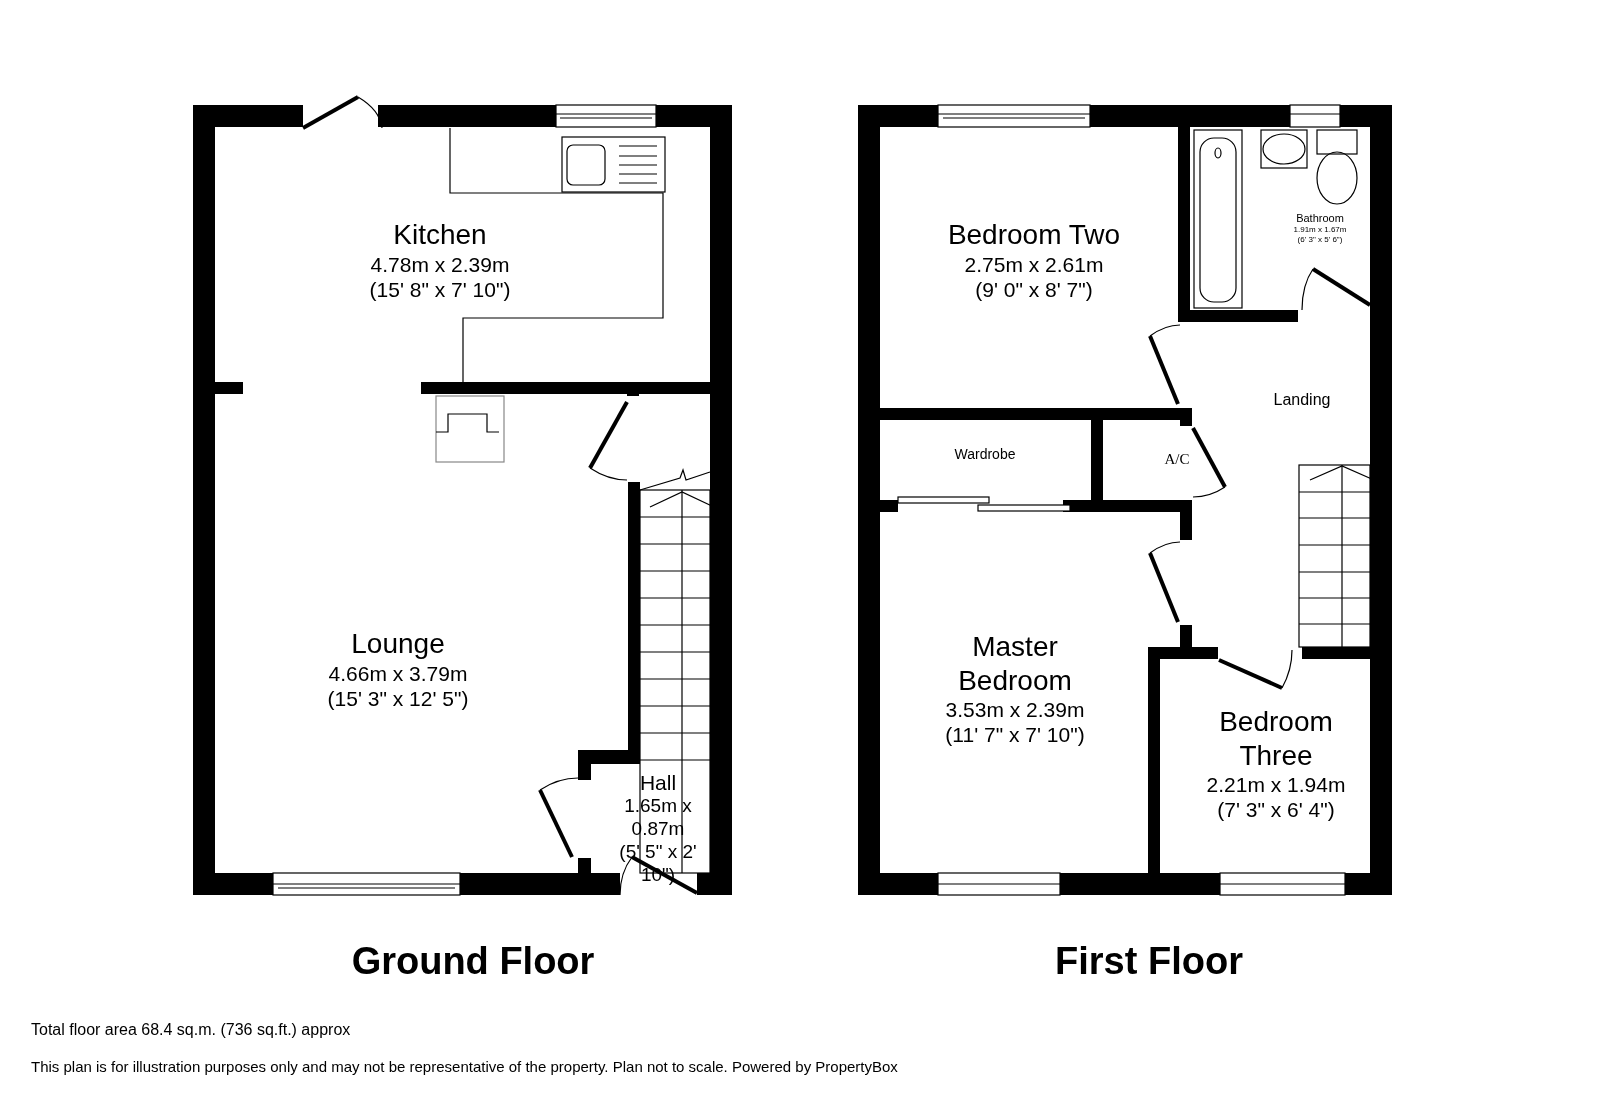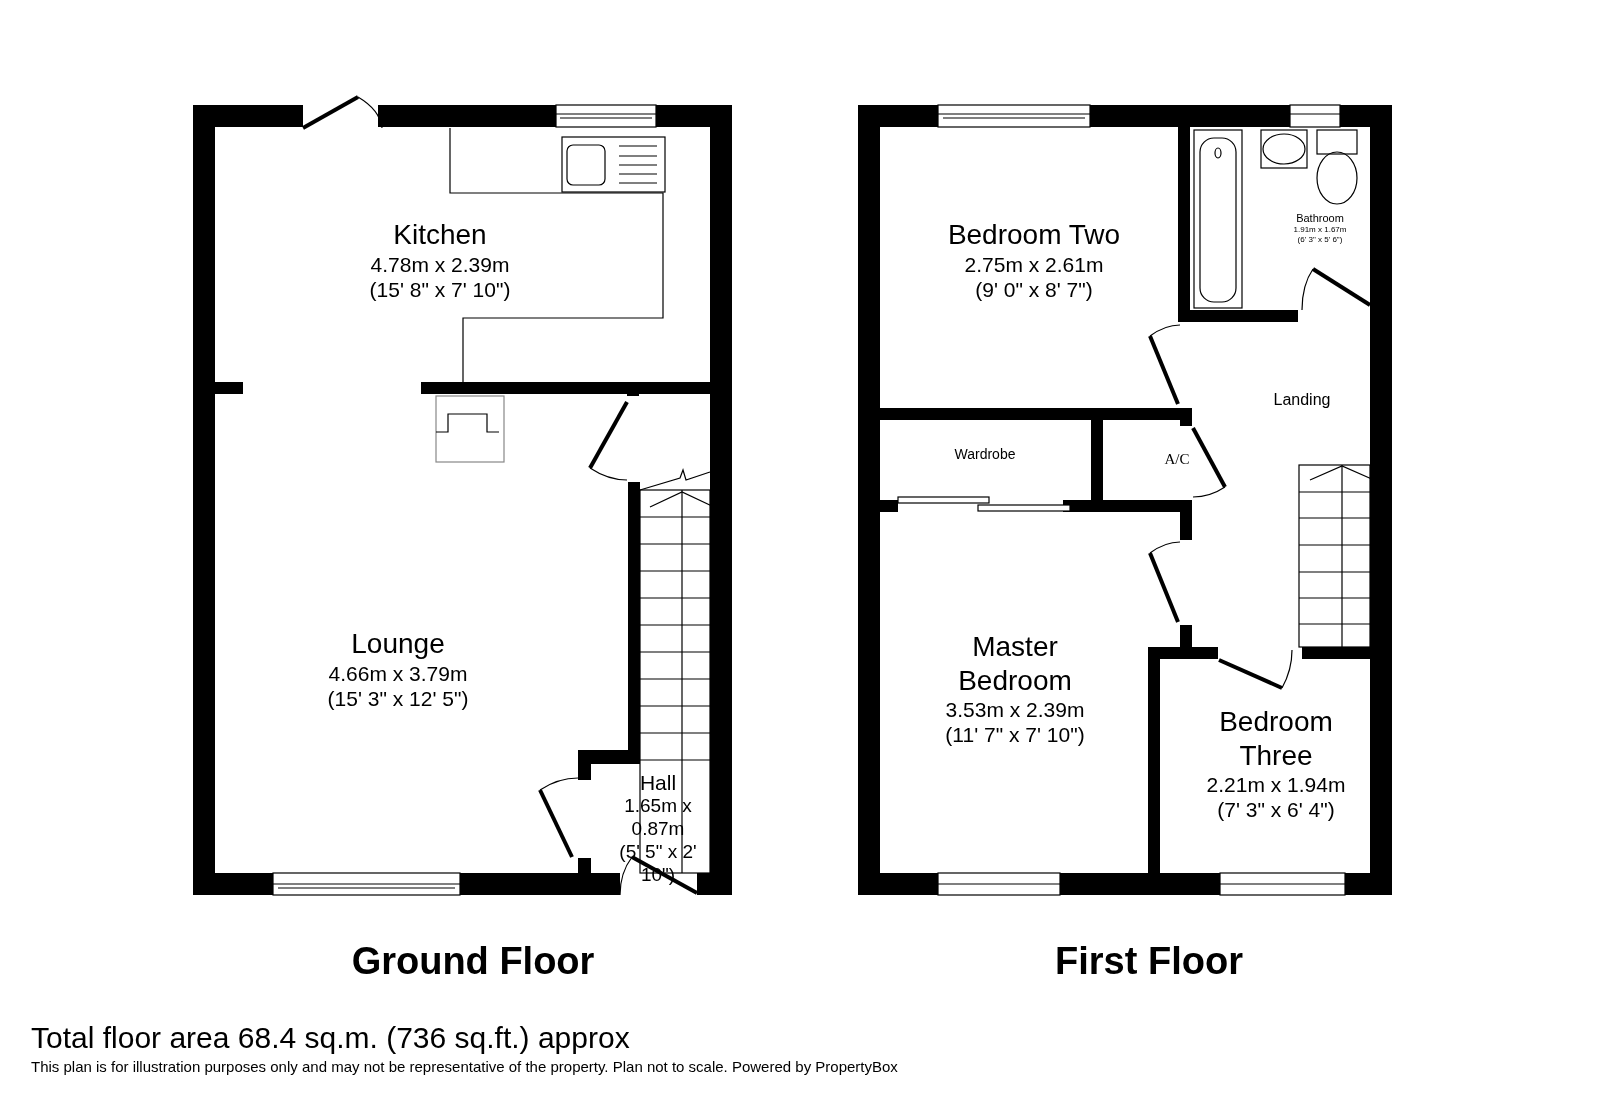--- a/index.html
+++ b/index.html
@@ -4,21 +4,21 @@
 <style>
   html,body{margin:0;padding:0;background:#fff;}
   body{width:1600px;height:1120px;position:relative;overflow:hidden;font-family:"Liberation Sans",sans-serif;color:#000;}
   svg.plan{position:absolute;left:0;top:0;}
   .lbl{position:absolute;text-align:center;transform:translateX(-50%);white-space:nowrap;line-height:1.2;}
   .room{font-size:28px;}
   .dim{font-size:21px;}
   .small-room{font-size:11px;}
   .small-dim{font-size:8px;}
   .floor-title{position:absolute;font-weight:bold;font-size:38px;transform:translateX(-50%);}
-  .footer-area{position:absolute;left:31px;top:1021px;font-size:30px;}
+  .footer-area{position:absolute;left:31px;top:1021px;font-size:16px;}
   .footer-disc{position:absolute;left:31px;top:1058px;font-size:15px;}
 </style>
 </head>
 <body>
 
 <svg class="plan" width="1600" height="1120" viewBox="0 0 1600 1120">
 
   <g fill="#000">
 
     <rect x="193" y="105" width="22" height="790"></rect>

